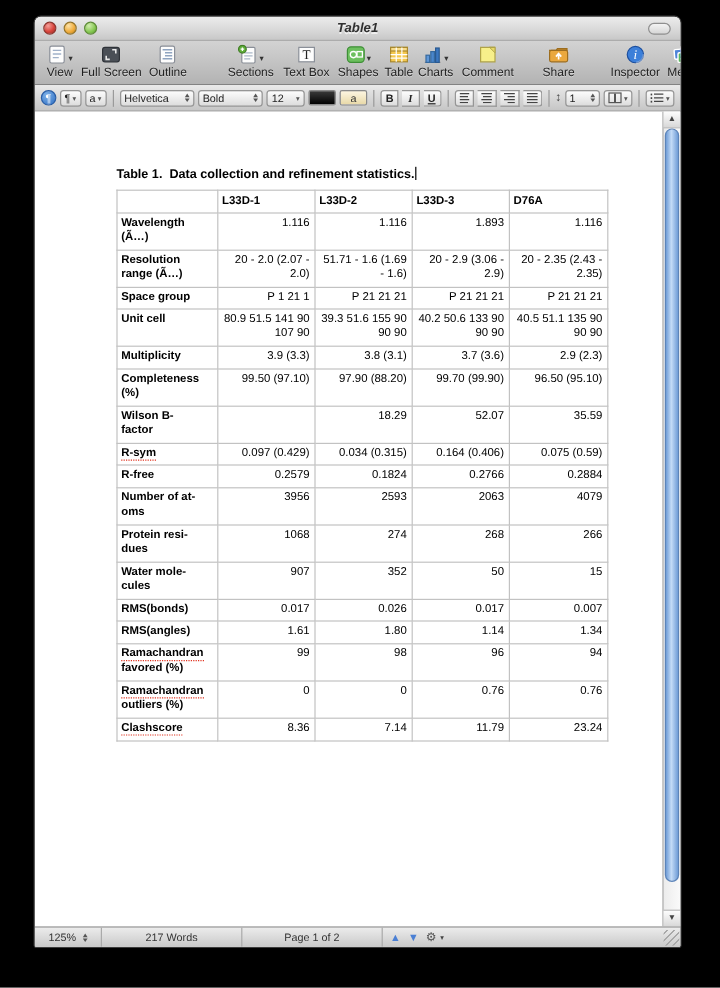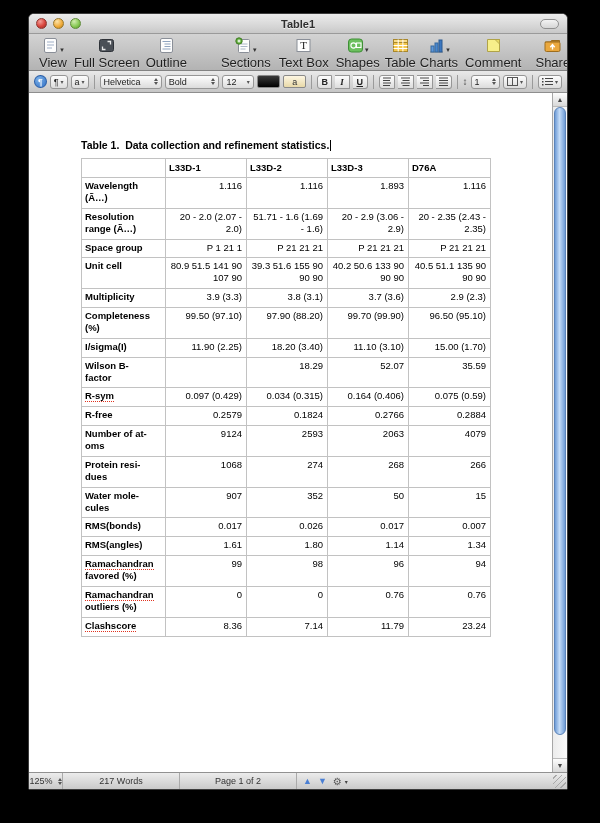--- a/index.html
+++ b/index.html
@@ -4,36 +4,36 @@
 <style>
   html,body{margin:0;padding:0;}
   body{width:600px;height:823px;background:#000;position:relative;overflow:hidden;
        font-family:"Liberation Sans",sans-serif;-webkit-font-smoothing:antialiased;}
   .window{position:absolute;left:28px;top:13px;width:540px;height:777px;
           border-radius:6px 6px 2px 2px;overflow:hidden;background:#fff;
           border:1px solid #3c3c3c;box-shadow:0 12px 34px rgba(0,0,0,.65);
           display:flex;flex-direction:column;box-sizing:border-box;}
   
   .titlebar{height:19px;flex:0 0 19px;background:linear-gradient(#ececec,#d4d4d4 70%,#c8c8c8);
-            border-bottom:1px solid #9a9a9a;position:relative;display:flex;align-items:center;}
+            border-bottom:1px solid #9a9a9a;position:relative;display:flex;align-items:center;font-style:italic;}
   .lights{position:absolute;left:7px;top:4px;display:flex;gap:6px;}
   .light{width:11px;height:11px;border-radius:50%;box-sizing:border-box;}
   .light.red{background:radial-gradient(circle at 35% 28%,#f3a09a,#d9453c 55%,#8e2f29);border:1px solid #8e3730;}
   .light.yellow{background:radial-gradient(circle at 35% 28%,#fbe3a9,#efa937 60%,#a87b22);border:1px solid #96762c;}
   .light.green{background:radial-gradient(circle at 35% 28%,#d2ecb0,#84c750 60%,#57922e);border:1px solid #5f8c39;}
   .wtitle{margin:0 auto;font-size:11px;font-weight:600;color:#2f2f2f;text-shadow:0 1px 0 rgba(255,255,255,.65);}
   .pill{position:absolute;right:8px;top:5px;width:17px;height:8px;border-radius:5px;
         border:1px solid #8f8f8f;background:linear-gradient(#f3f3f3,#d6d6d6);}
   
   .toolbar{height:37px;flex:0 0 37px;background:linear-gradient(#d3d3d3,#b3b3b3);
            border-bottom:1px solid #828282;display:flex;align-items:flex-start;padding:2px 4px 0 2px;box-sizing:border-box;}
   .titem{display:flex;flex-direction:column;align-items:center;cursor:default;}
   .ticonwrap{height:19px;display:flex;align-items:center;position:relative;}
   .tcaret{font-size:7px;color:#333;line-height:7px;margin-left:1px;align-self:flex-end;padding-bottom:2px;}
-  .tlabel{font-size:13px;color:#1f1f1f;white-space:nowrap;margin-top:0px;text-shadow:0 1px 0 rgba(255,255,255,.4);}
+  .tlabel{font-size:10px;color:#1f1f1f;white-space:nowrap;margin-top:0px;text-shadow:0 1px 0 rgba(255,255,255,.4);}
   .colorwheel{width:15px;height:15px;border-radius:50%;border:1px solid #777;box-sizing:border-box;
               background:conic-gradient(#f00,#ff0,#0d0,#0ff,#00f,#f0f,#f00);}
   .fontA{font-family:"Liberation Serif",serif;font-size:15px;line-height:15px;color:#141414;font-weight:500;}
   
   .formatbar{height:22px;flex:0 0 22px;background:linear-gradient(#e9e9e9,#c6c6c6);
              border-bottom:1px solid #8e8e8e;display:flex;align-items:center;
              padding:0 5px;gap:3px;box-sizing:border-box;font-size:9px;color:#222;}
   .fdiv{width:1px;height:14px;background:#9a9a9a;margin:0 2px;flex:0 0 1px;}
   .fbtn,.fsel{height:14px;border:1px solid #969696;border-radius:3px;background:linear-gradient(#fdfdfd,#dcdcdc);
         display:inline-flex;align-items:center;padding:0 3px;box-sizing:border-box;gap:2px;}
@@ -51,21 +51,21 @@
   .tgl.i{font-style:italic;font-family:"Liberation Serif",serif;}
   .tgl.u{text-decoration:underline;}
   .alignbtn{width:16px;justify-content:center;}
   .grouped{border-radius:0;border-left-width:0;}
   .groupedL{border-radius:3px 0 0 3px;}
   .groupedR{border-radius:0 3px 3px 0;border-left-width:0;}
   .colicon{width:11px;height:9px;border:1px solid #555;box-sizing:border-box;display:inline-block;
            background:linear-gradient(to right,transparent 4px,#555 4px,#555 5px,transparent 5px);}
   
   .docarea{flex:1 1 auto;position:relative;background:#fff;overflow:hidden;}
-  .content{position:absolute;left:52px;top:46px;width:409px;}
+  .content{position:absolute;left:68px;top:46px;width:409px;}
   .caption{font-size:10.5px;font-weight:bold;color:#000;white-space:pre-wrap;}
   .cursorbar{display:inline-block;width:1px;height:11px;background:#000;vertical-align:-2px;margin-left:1px;}
   table.stats{border-collapse:collapse;table-layout:fixed;width:409px;margin-top:7px;}
   table.stats th,table.stats td{border:1px solid #c2c2c2;vertical-align:top;
         font-size:9.5px;line-height:1.25;color:#000;overflow:hidden;}
   table.stats thead th{font-weight:bold;text-align:left;padding:3px 3px 3px 3px;height:12px;}
   table.stats tbody th{font-weight:bold;text-align:left;padding:2px 2px 4px 3px;}
   table.stats tbody td{text-align:right;padding:2px 4px 4px 2px;}
   .spell{border-bottom:1.5px dotted #e0321f;}
   
@@ -74,21 +74,21 @@
   .sbtn{position:absolute;left:0;width:14px;height:13px;display:flex;align-items:center;justify-content:center;
         font-size:7px;color:#444;background:linear-gradient(#fdfdfd,#d8d8d8);}
   .sbtn.up{top:0;border-bottom:1px solid #bbb;}
   .sbtn.down{bottom:0;border-top:1px solid #bbb;}
   .sthumb{position:absolute;left:1px;top:14px;width:12px;height:628px;border-radius:7px;
           background:linear-gradient(to right,#6f9cd6,#c3dbf7 45%,#6f9cd6);border:1px solid #5c84b9;box-sizing:border-box;}
   
   .statusbar{height:16px;flex:0 0 16px;background:linear-gradient(#ececec,#c9c9c9);
              border-top:1px solid #919191;display:flex;align-items:center;font-size:9px;color:#333;position:relative;}
   .sseg{display:flex;align-items:center;justify-content:center;height:100%;border-right:1px solid #aaa;box-sizing:border-box;gap:3px;}
-  .sseg.zoom{width:34px;}
+  .sseg.zoom{width:56px;}
   .sseg.words{width:117px;}
   .sseg.page{width:117px;}
   .sseg.nav{border-right:none;padding:0 6px;gap:6px;}
   .navtri{color:#4a7fd4;font-size:9px;line-height:9px;}
   .gear{color:#555;font-size:10px;}
   .gearcaret{font-size:6px;color:#444;margin-left:-3px;}
   .grip{position:absolute;right:1px;bottom:1px;width:13px;height:13px;
         background:repeating-linear-gradient(135deg,transparent 0 2px,#a8a8a8 2px 3px,transparent 3px 4px);}
 </style>
 </head>
@@ -209,21 +209,21 @@
       </div>
       <div class="titem" style="margin-left: 7px;">
         <span class="ticonwrap">
           <svg width="17" height="17">
             <path d="M2.5 2.5 h12 v12 h-12 z" fill="#f7ef8a" stroke="#b0a348"></path>
             <path d="M9.5 2.5 h5 l-5 0 v-0 z M10 2.5 h4.5 v4.5 z" fill="#e8da66" stroke="#b0a348" stroke-width=".8"></path>
           </svg>
         </span>
         <span class="tlabel">Comment</span>
       </div>
-      <div class="titem" style="margin-left: 14px;">
+      <div class="titem" style="margin-left: 24px;">
         <span class="ticonwrap">
           <svg width="19" height="17">
             <path d="M2 5.5 h5 l1.5-2 h8 v1.5 h-14.5 z" fill="#d89a35" stroke="#9d6d1e"></path>
             <rect x="2" y="5" width="15" height="9.5" rx="1.5" fill="#eaa83e" stroke="#9d6d1e"></rect>
             <path d="M9.5 12.5 v-4.2 M7.3 10.2 l2.2-2.6 2.2 2.6" stroke="#fff" stroke-width="1.4" fill="none"></path>
           </svg>
         </span>
         <span class="tlabel">Share</span>
       </div>
       <div class="titem" style="margin-left: 30px;">
@@ -424,27 +424,20 @@
               <td>2.9 (2.3)</td>
             </tr>
             <tr>
               <th>Completeness<br>(%)</th>
               <td>99.50 (97.10)</td>
               <td>97.90 (88.20)</td>
               <td>99.70 (99.90)</td>
               <td>96.50 (95.10)</td>
             </tr>
             <tr>
-              <th>I/sigma(I)</th>
-              <td>11.90 (2.25)</td>
-              <td>18.20 (3.40)</td>
-              <td>11.10 (3.10)</td>
-              <td>15.00 (1.70)</td>
-            </tr>
-            <tr>
               <th>Wilson B-<br>factor</th>
               <td></td>
               <td>18.29</td>
               <td>52.07</td>
               <td>35.59</td>
             </tr>
             <tr>
               <th><span class="spell">R-sym</span></th>
               <td>0.097 (0.429)</td>
               <td>0.034 (0.315)</td>
@@ -453,21 +446,21 @@
             </tr>
             <tr>
               <th>R-free</th>
               <td>0.2579</td>
               <td>0.1824</td>
               <td>0.2766</td>
               <td>0.2884</td>
             </tr>
             <tr>
               <th>Number of at-<br>oms</th>
-              <td>9124</td>
+              <td>3956</td>
               <td>2593</td>
               <td>2063</td>
               <td>4079</td>
             </tr>
             <tr>
               <th>Protein resi-<br>dues</th>
               <td>1068</td>
               <td>274</td>
               <td>268</td>
               <td>266</td>

